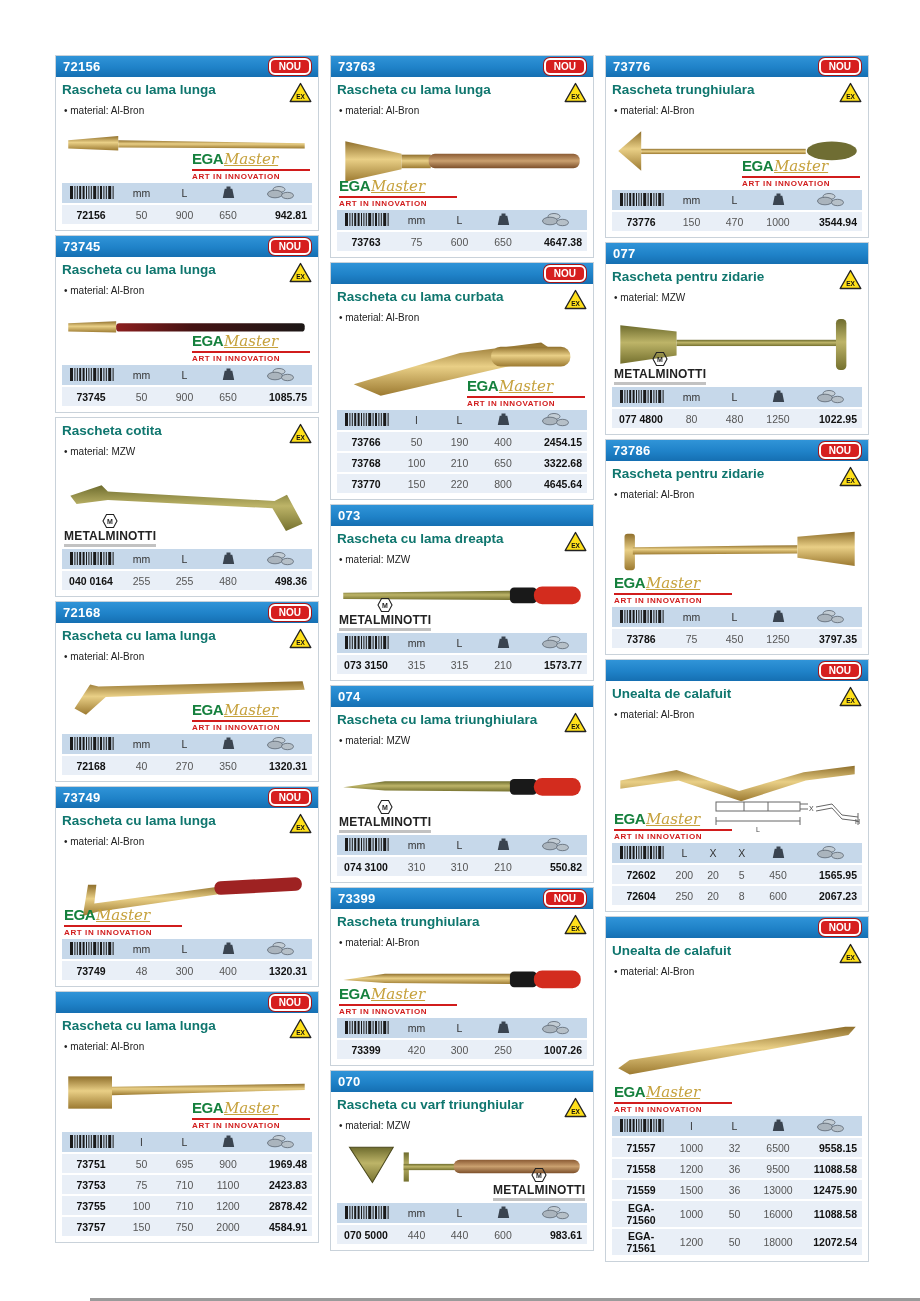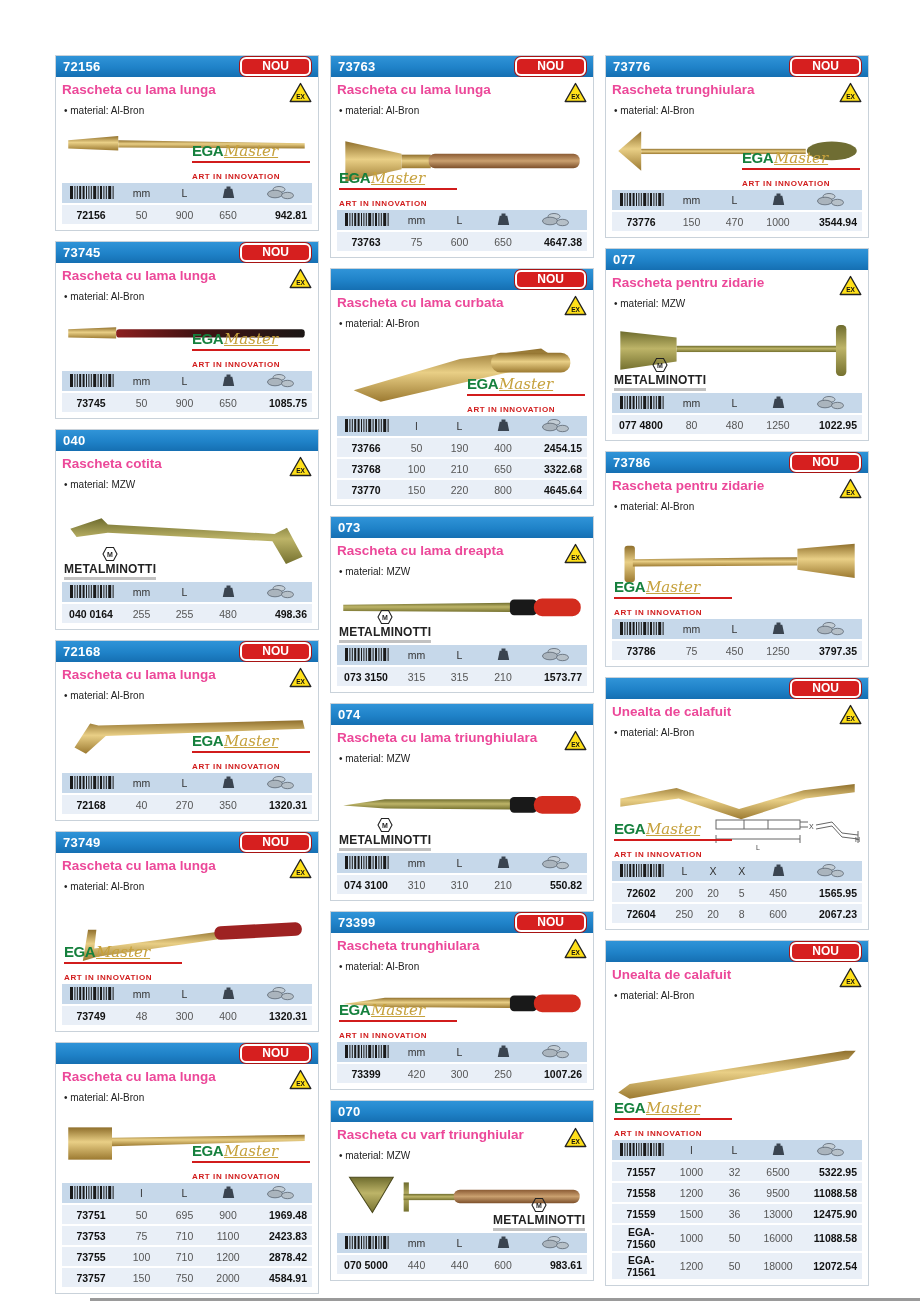--- a/index.html
+++ b/index.html
@@ -1,40 +1,40 @@
 <!DOCTYPE html>
 <html><head>
 <meta charset="utf-8">
 <style>
   html,body{margin:0;padding:0;background:#fff;}
   .page{position:relative;width:920px;height:1301px;background:#ffffff;overflow:hidden;
         font-family:"Liberation Sans",sans-serif;}
   .cols{position:absolute;left:55px;top:55px;display:flex;gap:11px;}
-  .col{width:264px;display:flex;flex-direction:column;gap:10px;align-items:flex-end;}
+  .col{width:264px;display:flex;flex-direction:column;gap:4px;align-items:flex-end;}
   .card{background:#fff;border:1px solid #c9d2da;box-sizing:border-box;}
   .chead{height:21px;display:flex;align-items:center;justify-content:space-between;padding:0 7px;
          background:linear-gradient(180deg,#3094d8 0%,#1f82c8 55%,#156fb2 100%);}
   .ccode{color:#fff;font-weight:bold;font-size:13px;letter-spacing:.3px;}
-  .nou{background:#d61f1f;color:#fff;font-weight:bold;font-size:12px;padding:1px 20px;
+  .nou{background:#d61f1f;color:#fff;font-weight:bold;font-size:10px;padding:1px 8px;
        border-radius:6px;border:2px solid #fff;box-shadow:0 0 0 1px #a81414;line-height:1.1;}
   .cbody{padding:3px 6px 4px 6px;}
   .trow{display:flex;justify-content:space-between;align-items:flex-start;margin-top:2px;}
-  .title{font-size:13.5px;font-weight:bold;color:#ec4899;margin:0;line-height:1.15;}
+  .title{font-size:13.5px;font-weight:bold;color:#0f766e;margin:0;line-height:1.15;}
   .exwrap{flex:0 0 auto;margin-left:4px;}
   .material{font-size:10px;color:#222;margin:2px 0 0 2px;}
   .imgarea{position:relative;margin:2px 0 1px 0;}
   .tool{position:absolute;inset:0;width:100%;height:100%;}
   .brand{position:absolute;bottom:0;z-index:2;}
   .brand.right{right:2px;}
   .brand.left{left:2px;}
   .ega{width:118px;}
   .ega-word{color:#15803d;font-weight:700;font-size:15px;letter-spacing:-.5px;}
   .ega-script{color:#c6a13c;font-family:"DejaVu Serif",serif;font-style:italic;font-size:15px;margin-left:1px;text-decoration:underline;}
   .ega-tag{color:#d11c1c;font-size:8px;font-weight:bold;letter-spacing:.6px;
-           border-top:2px solid #d11c1c;margin-top:1px;padding-top:9px;white-space:nowrap;}
+           border-top:2px solid #d11c1c;margin-top:1px;padding-top:1px;white-space:nowrap;}
   .mm{text-align:center;width:92px;}
   .mm-hex{display:block;margin:0 auto;}
   .mm-name{font-size:12px;font-weight:bold;color:#222;letter-spacing:.2px;white-space:nowrap;}
   .mm-sub{height:3px;background:#c2c2c2;margin-top:1px;}
   .spec{width:100%;border-collapse:collapse;table-layout:fixed;margin-top:2px;}
   .spec th{background:#c6d8ea;height:20px;font-size:10.5px;color:#333;font-weight:normal;
            border-bottom:2px solid #fff;text-align:center;padding:0;}
   .spec th.bar{width:58px;} .spec th.wic{width:44px;} .spec th.sic{width:62px;}
   .spec td{background:#e9eff7;height:17px;font-size:10.5px;color:#555;text-align:center;
            border-bottom:2px solid #fff;padding:1px 2px;}
@@ -212,24 +212,20 @@
                   <td class="num">50</td>
                   <td class="num">900</td>
                   <td class="num">650</td>
                   <td class="price">1085.75</td>
                 </tr>
               </tbody>
       </table>
     </div>
   </section>
   <section class="card">
-    <div class="chead">
-      <span class="ccode">040</span>
-
-    </div>
     <div class="cbody">
       <div class="trow">
         <h3 class="title">Rascheta cotita</h3>
         <svg class="exwrap" width="23" height="21" viewBox="0 0 23 21">
     <polygon points="11.5,1.5 21.8,19.5 1.2,19.5" fill="#ffe01a" stroke="#222" stroke-width="1.4" stroke-linejoin="round"></polygon>
     <text x="11.5" y="16.5" text-anchor="middle" font-size="6.5" font-weight="bold" fill="#111">EX</text>
               </svg>
       </div>
       <div class="material">• material: MZW</div>
       <div class="imgarea" style="height:88px">
@@ -1376,21 +1372,21 @@
   <ellipse cx="21.5" cy="11.5" rx="6" ry="3.2" fill="#b6c0c8" stroke="#5a6570" stroke-width="0.8"></ellipse>
                     </svg></th>
         </tr>
               </thead>
         <tbody>
                 <tr>
                   <td class="code">71557</td>
                   <td class="num">1000</td>
                   <td class="num">32</td>
                   <td class="num">6500</td>
-                  <td class="price">5322.95</td>
+                  <td class="price">9558.15</td>
                 </tr>
                 <tr>
                   <td class="code">71558</td>
                   <td class="num">1200</td>
                   <td class="num">36</td>
                   <td class="num">9500</td>
                   <td class="price">11088.58</td>
                 </tr>
                 <tr>
                   <td class="code">71559</td>

